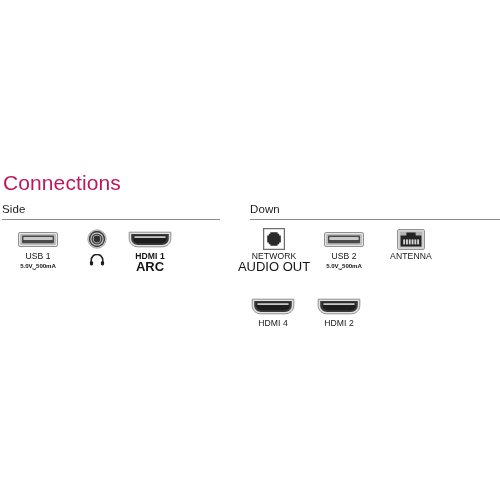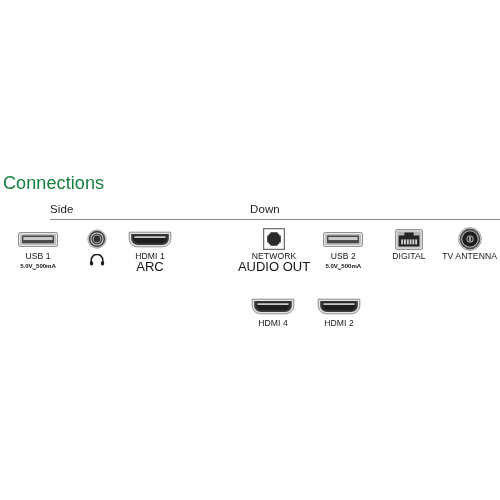--- a/index.html
+++ b/index.html
@@ -21,34 +21,34 @@
     left: 0; top: 0;
     width: 500px;
     height: 500px;
   }
 
   
   .page-title {
     position: absolute;
     left: 3px;
     top: 173px;
-    font-size: 18px;
+    font-size: 21px;
     font-weight: 400;
     letter-spacing: 0.1px;
-    color: #15803d;
+    color: #be185d;
     line-height: 20px;
     text-align: right;
   }
 
   
   .section {
     position: absolute;
     top: 203px;
   }
-  .section.side { left: 2px; width: 218px; margin-left: 48px; }
+  .section.side { left: 2px; width: 218px; }
   .section.down { left: 250px; width: 259px; }
 
   .section-heading {
     font-size: 11.5px;
     font-weight: 400;
     color: #1c1c1c;
     line-height: 13px;
     padding-bottom: 3px;
     letter-spacing: 0.1px;
   }
@@ -105,21 +105,21 @@
   .port-label2 {
     font-size: 13px;
     line-height: 10.5px;
     color: #151515;
     white-space: nowrap;
   }
 
   
   .w-usb1   { width: 76px; }
   .w-phones { width: 42px; }
-  .w-hdmi1  { width: 64px; }
+  .w-hdmi1  { width: 64px; font-weight: bold; }
 
   .w-optical { width: 68px; }
   .w-usb2    { width: 72px; justify-content: flex-end; }
   .w-network { width: 62px; }
   .w-antenna { width: 62px; }
   .w-hdmi    { width: 66px; }
 
   
   svg { display: block; shape-rendering: geometricPrecision; }
 </style>
@@ -224,37 +224,23 @@
           <path d="M2.6 2.6 H25.4 V18.4 H2.6 Z" fill="#b4b4b4"></path>
           <path d="M9.4 3.6 H18.6 V6.4 H24.4 V17.4 H3.6 V6.4 H9.4 Z" fill="#232323"></path>
           <rect x="6.2" y="10.4" width="1.9" height="5.0" fill="#d2d2d2"></rect>
           <rect x="9.0" y="10.4" width="1.9" height="5.0" fill="#d2d2d2"></rect>
           <rect x="11.8" y="10.4" width="1.9" height="5.0" fill="#d2d2d2"></rect>
           <rect x="14.6" y="10.4" width="1.9" height="5.0" fill="#d2d2d2"></rect>
           <rect x="17.4" y="10.4" width="1.9" height="5.0" fill="#d2d2d2"></rect>
           <rect x="20.2" y="10.4" width="1.9" height="5.0" fill="#d2d2d2"></rect>
         </svg>
       </div>
-      <div class="port-label caps">DIGITAL</div>
-    </div>
-
-    <div class="port w-antenna">
-      <div class="port-icon">
-        <svg width="24" height="24" viewBox="0 0 24 24">
-          <circle cx="12" cy="12" r="11.4" fill="#efefef" stroke="#8a8a8a" stroke-width="0.8"></circle>
-          <circle cx="12" cy="12" r="10.4" fill="#4d4d4d"></circle>
-          <circle cx="12" cy="12" r="8.6" fill="#d6d6d6"></circle>
-          <circle cx="12" cy="12" r="7.8" fill="#1e1e1e"></circle>
-          <circle cx="12" cy="12" r="3.5" fill="#cfcfcf"></circle>
-          <circle cx="12" cy="12" r="2.7" fill="#2a2a2a"></circle>
-          <rect x="11.4" y="9.6" width="1.2" height="4.8" rx="0.6" fill="#e8e8e8"></rect>
-        </svg>
-      </div>
-      <div class="port-label caps">TV ANTENNA</div>
-    </div>
+      <div class="port-label caps">ANTENNA</div>
+    </div>
+
 
   </div>
 
   <div class="port-row row-down-2">
 
     <div class="port w-hdmi">
       <div class="port-icon">
         <svg width="44" height="17" viewBox="0 0 44 17">
           <path d="M1.2 1.2 H42.8 V7.6 C42.8 12.6 38.6 15.8 34.4 15.8 H9.6 C5.4 15.8 1.2 12.6 1.2 7.6 Z" fill="#e2e2e2" stroke="#8d8d8d" stroke-width="1"></path>
           <path d="M3.2 3.0 H40.8 V7.6 C40.8 11.6 37.4 14.0 34.0 14.0 H10.0 C6.6 14.0 3.2 11.6 3.2 7.6 Z" fill="#3a3a3a"></path>

